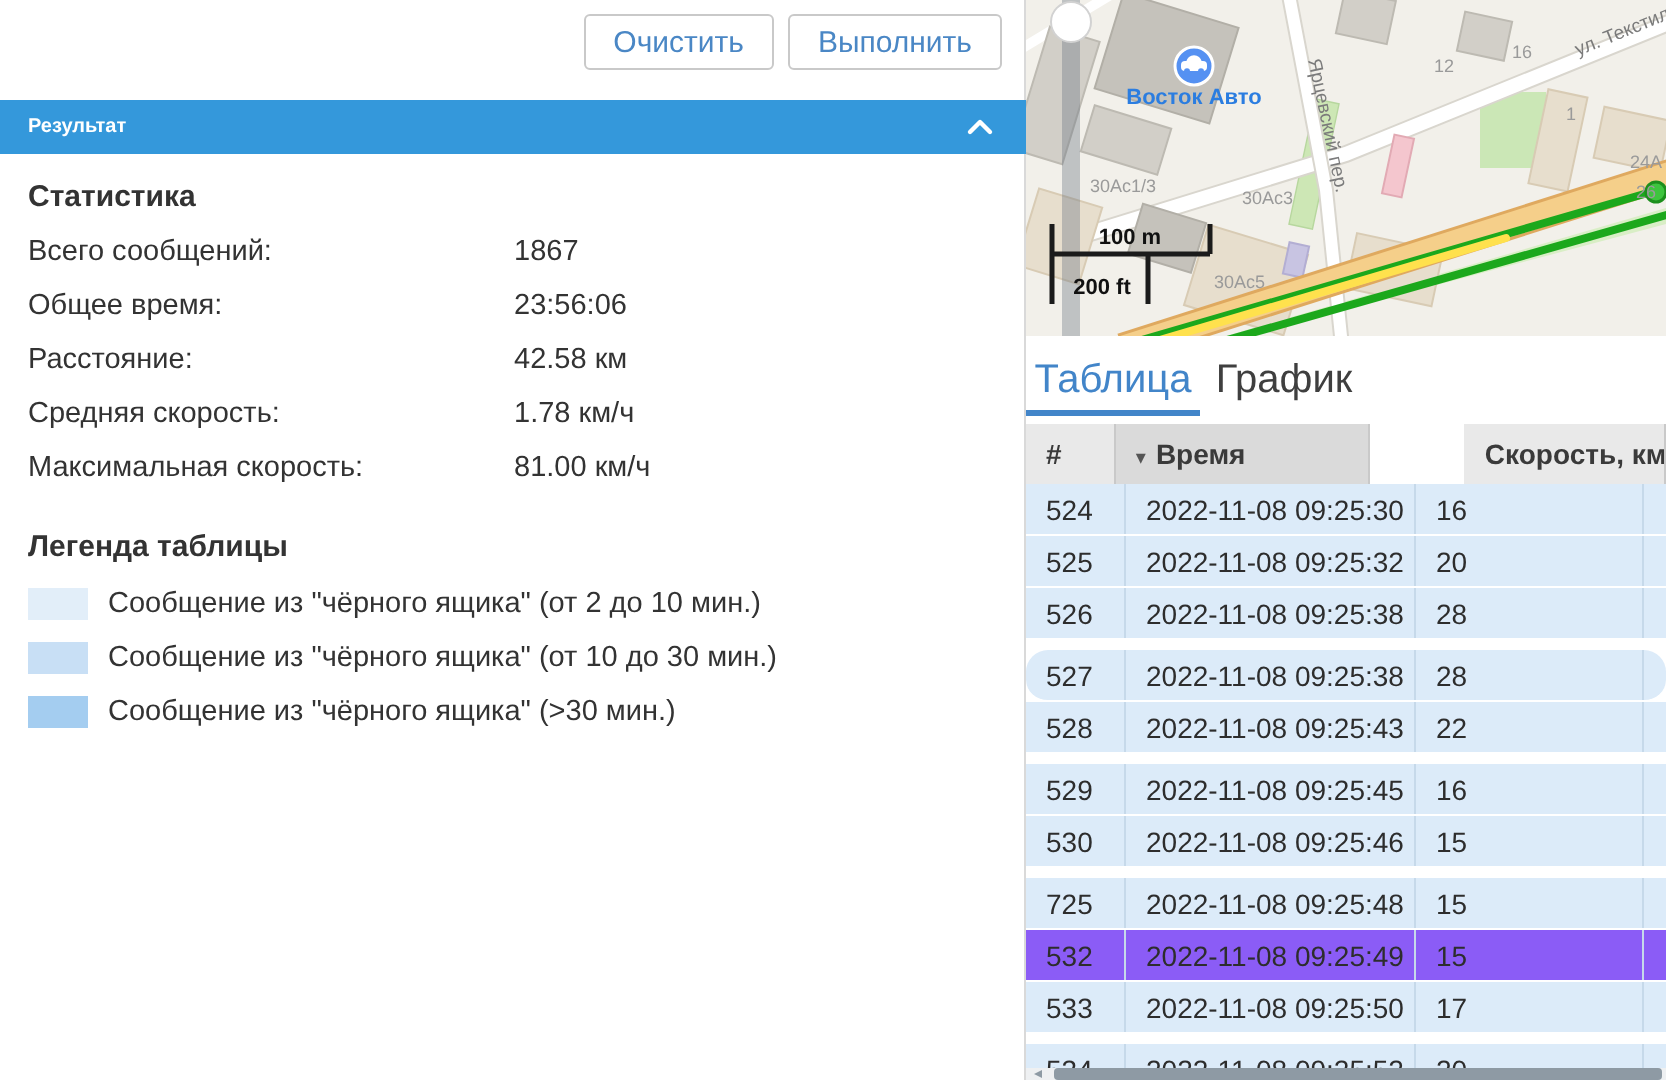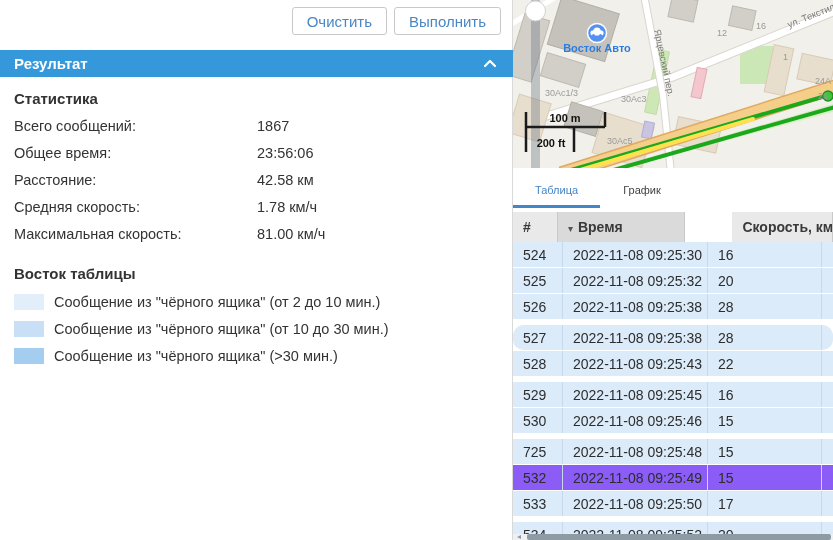--- a/index.html
+++ b/index.html
@@ -8,36 +8,36 @@
   .app { position:relative; width:833px; height:540px; }
 
   
   .left-panel { position:absolute; left:0; top:0; width:513px; height:540px;
     background:#fff; border-right:1px solid #d9d9d9; }
   .toolbar { position:absolute; top:7px; right:11px; display:flex; gap:7px; }
   .toolbar button { height:28px; padding:0 14px; font-size:15px; color:#4a87c5;
     background:#fff; border:1px solid #c9c9c9; border-radius:3px; cursor:pointer;
     font-family:inherit; }
   .result-bar { position:absolute; top:50px; left:0; width:513px; height:27px;
-    background:#3498db; color:#fff; font-weight:bold; font-size:15px;
+    background:#3498db; color:#fff; font-weight:bold; font-size:10px;
     display:flex; align-items:center; justify-content:space-between;
     padding:0 16px 0 14px; cursor:pointer; }
   .content { position:absolute; top:77px; left:0; width:512px; padding:0 14px; }
   .section-title { font-size:15px; font-weight:bold; color:#333; margin:13px 0 6px; }
   .stat-row { display:flex; height:27px; line-height:27px; font-size:14.5px; }
   .stat-label { width:243px; }
   .legend-row { display:flex; align-items:center; height:27px; font-size:14.5px; }
   .swatch { width:30px; height:16px; margin-right:10px; flex:0 0 30px; }
 
   
   .right-panel { position:absolute; left:513px; top:0; width:320px; height:540px; background:#fff; }
   .map { position:relative; width:320px; height:168px; overflow:hidden; background:#f2f0ea; }
   .tabs { position:relative; height:44px; display:flex; align-items:center; background:#fff; }
   .tab { position:relative; height:100%; display:flex; align-items:center;
-    justify-content:center; font-size:11px; cursor:pointer; color:#3f3f3f; }
+    justify-content:center; font-size:20px; cursor:pointer; color:#3f3f3f; }
   .tab.t1 { width:87px; }
   .tab.t2 { width:84px; }
   .tab.active { color:#4285c9; }
   .tab.active::after { content:''; position:absolute; left:0; right:0; bottom:4px;
     height:3px; background:#4285c9; }
 
   .thead { display:flex; height:30px; line-height:30px; font-size:14px; font-weight:bold; color:#3a3a3a; }
   .thead .hc { background:#e9e9e9; border-right:1px solid #c9c9c9; padding-left:10px; overflow:hidden; white-space:nowrap; }
   .thead .c1 { width:50px; }
   .thead .c2 { width:145px; background:#dadada; }
@@ -102,21 +102,21 @@
     <div class="stat-label">Средняя скорость:</div>
     <div class="stat-value">1.78 км/ч</div>
   </div>
 
   <div class="stat-row">
     <div class="stat-label">Максимальная скорость:</div>
     <div class="stat-value">81.00 км/ч</div>
   </div>
 </div>
 
-      <div class="section-title" style="margin-top:17px">Восток таблицы</div>
+      <div class="section-title" style="margin-top:17px">Легенда таблицы</div>
       <div id="legend">
   <div class="legend-row">
     <span class="swatch" style="background: rgb(226, 238, 249);"></span>
     <span class="legend-label">Сообщение из "чёрного ящика" (от 2 до 10 мин.)</span>
   </div>
 
   <div class="legend-row">
     <span class="swatch" style="background: rgb(200, 223, 245);"></span>
     <span class="legend-label">Сообщение из "чёрного ящика" (от 10 до 30 мин.)</span>
   </div>

